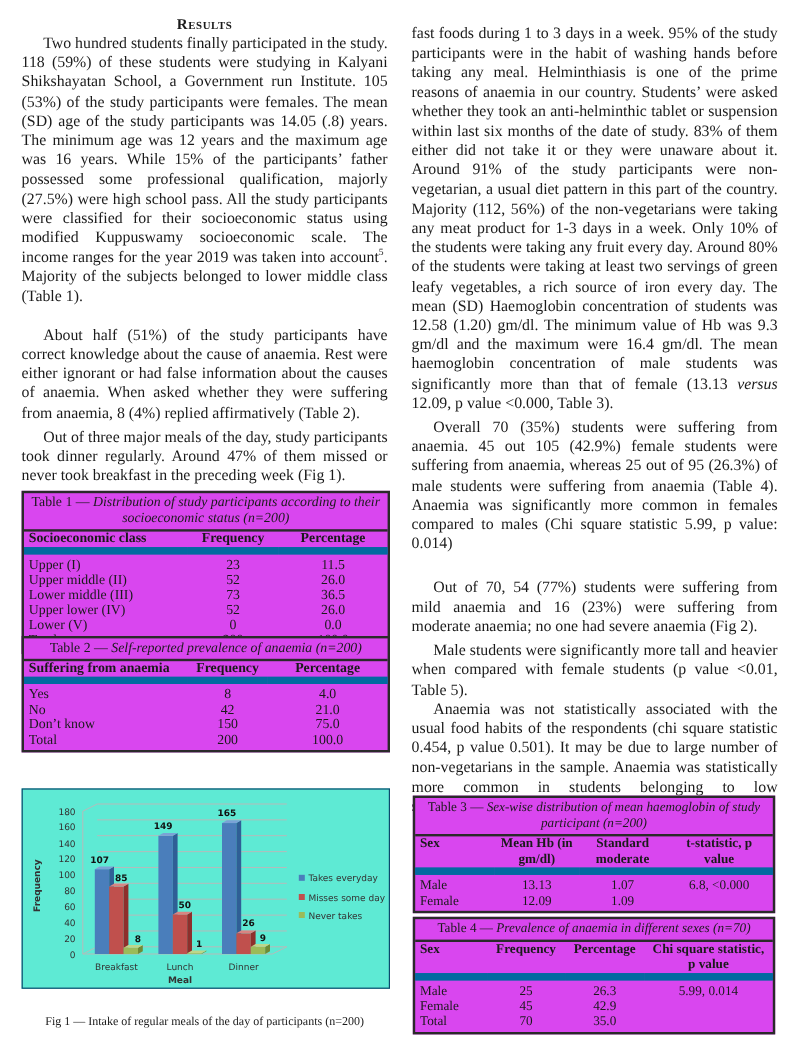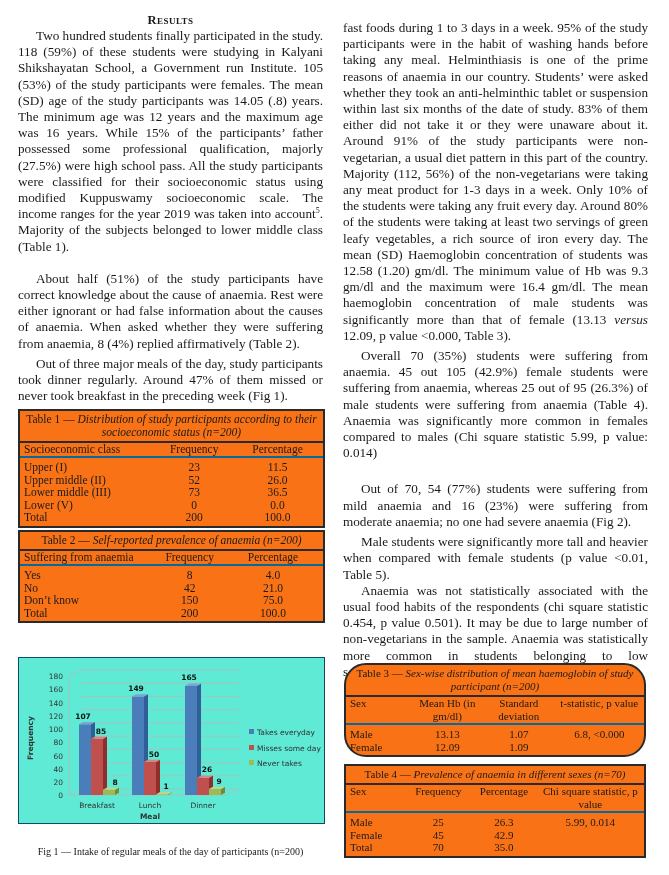--- a/index.html
+++ b/index.html
@@ -6,25 +6,25 @@
   body { width: 669px; height: 875px; position: relative; overflow: hidden;
          font-family: "Liberation Serif", "DejaVu Serif", serif; color: #1a1a1a; }
   .col { position: absolute; top: 0; }
   .col-left { left: 18px; width: 305px; }
   .col-right { left: 343px; width: 305px; }
   .heading { text-align: center; font-weight: bold; font-size: 12.5px; letter-spacing: 0.5px;
              font-variant: small-caps; margin: 0; line-height: 16px; }
   p.para { margin: 0; font-size: 13.2px; line-height: 16.2px; text-align: justify; text-indent: 18px; }
   p.para.noindent { text-indent: 0; }
   sup { font-size: 8px; line-height: 0; }
-  .tbl { border: 2px solid #2a2a2a; background: #f97316; font-size: 11.5px; }
+  .tbl { border: 2px solid #2a2a2a; background: #d946ef; font-size: 11.5px; }
   .tbl .cap { text-align: center; border-bottom: 2px solid #2a2a2a; padding: 2px 6px; line-height: 13px; }
   .tbl .cap i { font-style: italic; }
   .tbl table { width: 100%; border-collapse: collapse; }
-  .tbl th { font-weight: normal; text-align: center; padding: 0 4px; line-height: 13px; border-bottom: 2px solid #0369a1; vertical-align: top; }
+  .tbl th { font-weight: bold; text-align: center; padding: 0 4px; line-height: 13px; border-bottom: 6px solid #0369a1; vertical-align: top; }
   .tbl th:first-child, .tbl td:first-child { text-align: left; }
   .tbl td { text-align: center; padding: 0 4px; line-height: 12.6px; }
   .tbl tbody tr:first-child td { padding-top: 3px; }
   .tbl tbody tr:last-child td { padding-bottom: 2px; }
   .chart-box { position: absolute; border: 1px solid #0c4a6e; background: #5eead4; text-align: right; }
   .fig-cap { position: absolute; font-size: 10px; text-align: center; }
   .chart-text { font-family: "DejaVu Sans", "Liberation Sans", sans-serif; }
 </style>
 </head>
 <body>
@@ -56,20 +56,25 @@
         </tr>
       <tr>
           <td>Upper middle (II)</td>
           <td>52</td>
           <td>26.0</td>
         </tr>
       <tr>
           <td>Lower middle (III)</td>
           <td>73</td>
           <td>36.5</td>
+        </tr>
+      <tr>
+          <td>Upper lower (IV)</td>
+          <td>52</td>
+          <td>26.0</td>
         </tr>
       <tr>
           <td>Lower (V)</td>
           <td>0</td>
           <td>0.0</td>
         </tr>
       <tr>
           <td>Total</td>
           <td>200</td>
           <td>100.0</td>
@@ -221,28 +226,28 @@
   <div style="height:20px"></div>
   <p class="para noindent"><span>fast foods during 1 to 3 days in a week. 95% of the study participants were in the habit of washing hands before taking any meal. Helminthiasis is one of the prime reasons of anaemia in our country. Students’ were asked whether they took an anti-helminthic tablet or suspension within last six months of the date of study. 83% of them either did not take it or they were unaware about it. Around 91% of the study participants were non-vegetarian, a usual diet pattern in this part of the country. Majority (112, 56%) of the non-vegetarians were taking any meat product for 1-3 days in a week.  Only 10% of the students were taking any fruit every day. Around 80% of the students were taking at least two servings of green leafy vegetables, a rich source of iron every day. The mean (SD) Haemoglobin concentration of students was 12.58 (1.20) gm/dl. The minimum value of Hb was 9.3 gm/dl and the maximum were 16.4 gm/dl. The mean haemoglobin concentration of male students was significantly more than that of female (13.13 </span><i>versus</i><span> 12.09, p value &lt;0.000, Table 3).</span></p>
   <p class="para" style="margin-top:4px">Overall 70 (35%) students were suffering from anaemia. 45 out 105 (42.9%) female students were suffering from anaemia, whereas 25 out of 95 (26.3%) of male students were suffering from anaemia (Table 4). Anaemia was significantly more common in females compared to males (Chi square statistic 5.99, p value: 0.014)</p>
   <p class="para" style="margin-top:20px">Out of 70, 54 (77%) students were suffering from mild anaemia and 16 (23%) were suffering from moderate anaemia; no one had severe anaemia (Fig 2).</p>
   <p class="para" style="margin-top:4px">Male students were significantly more tall and heavier when compared with female students (p value &lt;0.01, Table 5).</p>
   <p class="para" style="margin-top:0">Anaemia was not statistically associated with the usual food habits of the respondents (chi square statistic 0.454, p value 0.501). It may be due to large number of non-vegetarians in the sample. Anaemia was statistically more common in students belonging to low socioeconomic strata of the society (Table 6).</p>
   <h2 class="heading" style="margin-top:2px">Discussion</h2>
   <p class="para">The findings of this school-based study to find out</p>
 </div>
 
-<div class="tbl" style="position:absolute; left:344px; top:663px; width:298px; font-size:11px;border-radius:22px;">
+<div class="tbl" style="position:absolute; left:344px; top:663px; width:298px; font-size:11px;">
   <div class="cap"><span>Table 3 — </span><i>Sex-wise distribution of mean haemoglobin of study participant (n=200)</i></div>
   <table>
     <thead>
         <tr>
       <th style="width:22%">Sex</th>
       <th style="width:24%">Mean Hb (in gm/dl)</th>
-      <th style="width:24%">Standard deviation</th>
+      <th style="width:24%">Standard moderate</th>
       <th>t-statistic, p value</th>
     </tr>
       </thead>
     <tbody>
       <tr>
           <td>Male</td>
           <td>13.13</td>
           <td>1.07</td>
           <td>6.8, &lt;0.000</td>
         </tr>

